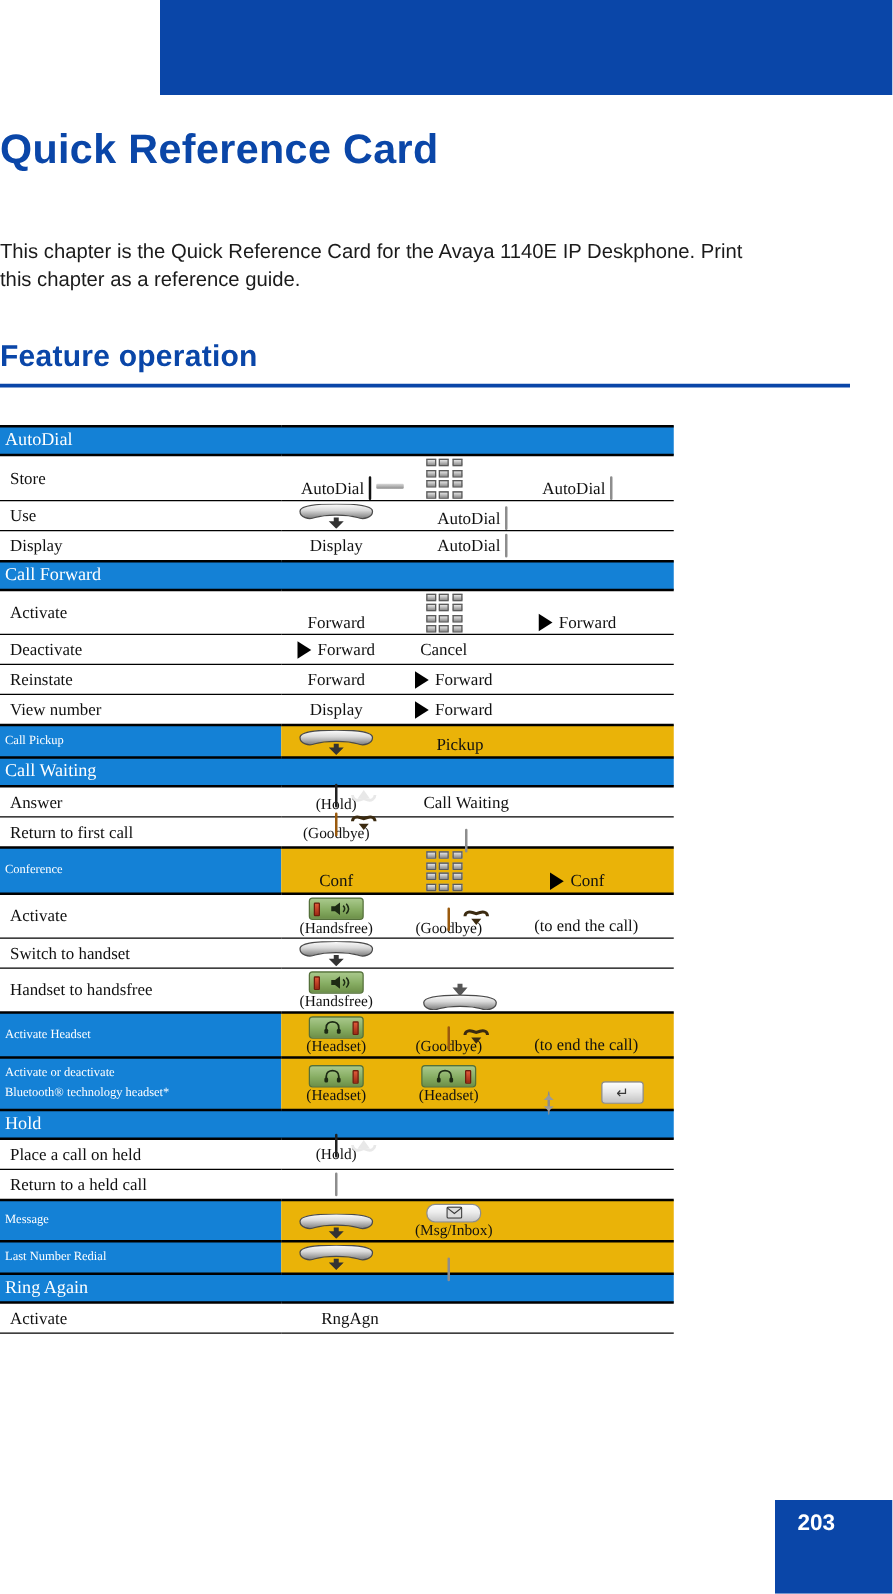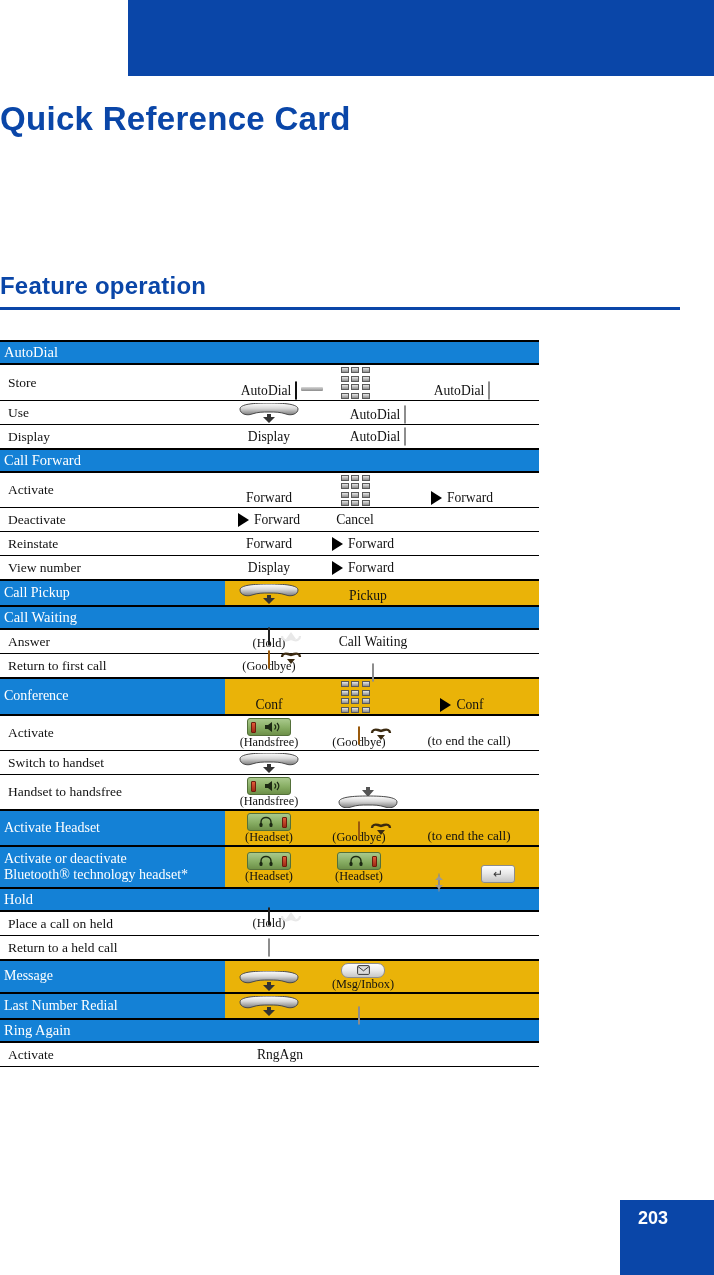--- a/index.html
+++ b/index.html
@@ -52,21 +52,21 @@
 
   
   tr.sect { background: #1481d6; }
   tr.sect td {
     color: #ffffff; font-size: 14.5px; padding: 2px 0 3px 4px;
     border-top: 2px solid #000; border-bottom: 2px solid #000;
     line-height: 16px;
   }
   
   tr.sectrow td.lbl {
-    background: #1481d6; color: #ffffff; font-size: 14px;
+    background: #1481d6; color: #ffffff; font-size: 10px;
     padding: 4px 0 4px 4px; line-height: 16px;
     border-top: 2px solid #000; border-bottom: 2px solid #000;
   }
   tr.sectrow td.cnt {
     background: #eab308;
     border-top: 2px solid #000; border-bottom: 2px solid #000;
   }
 
   
   tr.row td.lbl {
@@ -206,20 +206,21 @@
 </style>
 </head>
 <body>
 
 <div id="page">
 
   <div class="hdr-bar"></div>
   <div class="hdr-title">Quick Reference Card</div>
 
   <div class="h1">Quick Reference Card</div>
+  <div class="intro">This chapter is the Quick Reference Card for the Avaya 1140E IP Deskphone. Print this chapter as a reference guide.</div>
   <div class="h2">Feature operation</div>
   <div class="h2-rule"></div>
 
   <table class="tbl">
     <colgroup>
         <col style="width:225px">
         <col style="width:314px">
       </colgroup>
     <tbody>
 

